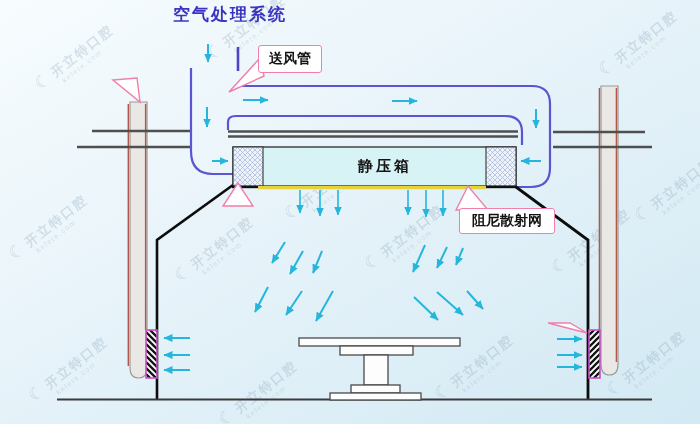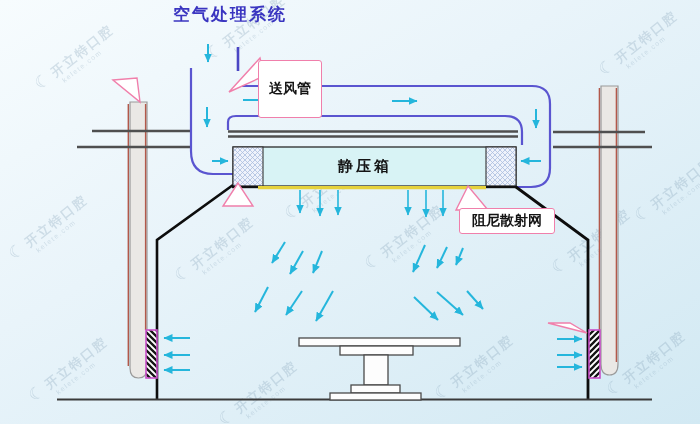--- a/index.html
+++ b/index.html
@@ -14,21 +14,21 @@
       pointer-events:none;white-space:nowrap;}
   .wm-row{display:flex;align-items:center;gap:3px;font-size:13px;font-weight:bold;letter-spacing:2px;}
   .wm-logo{font-size:17px;transform:rotate(15deg);}
   .wm-sub{font-size:7px;letter-spacing:1.5px;margin:-2px 0 0 24px;}
   
   .title{position:absolute;left:173px;top:3px;z-index:4;font-size:17px;font-weight:bold;
          color:#3a35c0;letter-spacing:2px;}
   .callout{position:absolute;z-index:4;background:#ffffff;border:1.6px solid #f07fab;
            border-radius:3px;color:#141414;text-align:center;font-weight:bold;
            font-family:"Liberation Serif","DejaVu Serif",serif;line-height:1.25;}
-  .plenum-label{position:absolute;z-index:4;color:#141414;font-weight:bold;text-align:left;
+  .plenum-label{position:absolute;z-index:4;color:#141414;font-weight:bold;text-align:right;
            font-family:Liberation Mono, monospace;letter-spacing:3px;}
 </style>
 </head>
 <body>
 
 <div class="stage">
 
   <div class="wm" style="left:28px;top:46px">
     <div class="wm-row">
         <span class="wm-logo">☾</span>
@@ -245,20 +245,20 @@
       <polygon points="260,58 264,76 229,92"></polygon>
       <polygon points="238,183 223,206 253,206"></polygon>
       <polygon points="468,186 456,210 488,210"></polygon>
       <polygon points="548,323 570,323 587,333"></polygon>
     </g>
   </svg>
 
   <div class="title">空气处理系统</div>
 
 
-  <div class="callout" style="left:258px;top:60px;width:58px;padding:19px 2px;font-size:14px">送风管</div>
+  <div class="callout" style="left:258px;top:45px;width:58px;padding:4px 2px;font-size:14px">送风管</div>
 
   <div class="plenum-label" style="left:338px;top:157px;width:74px;font-size:15px">静压箱</div>
 
 
   <div class="callout" style="left:459px;top:208px;width:90px;padding:3px 2px;font-size:14px">阻尼散射网</div>
 
 </div>
 
 </body></html>

